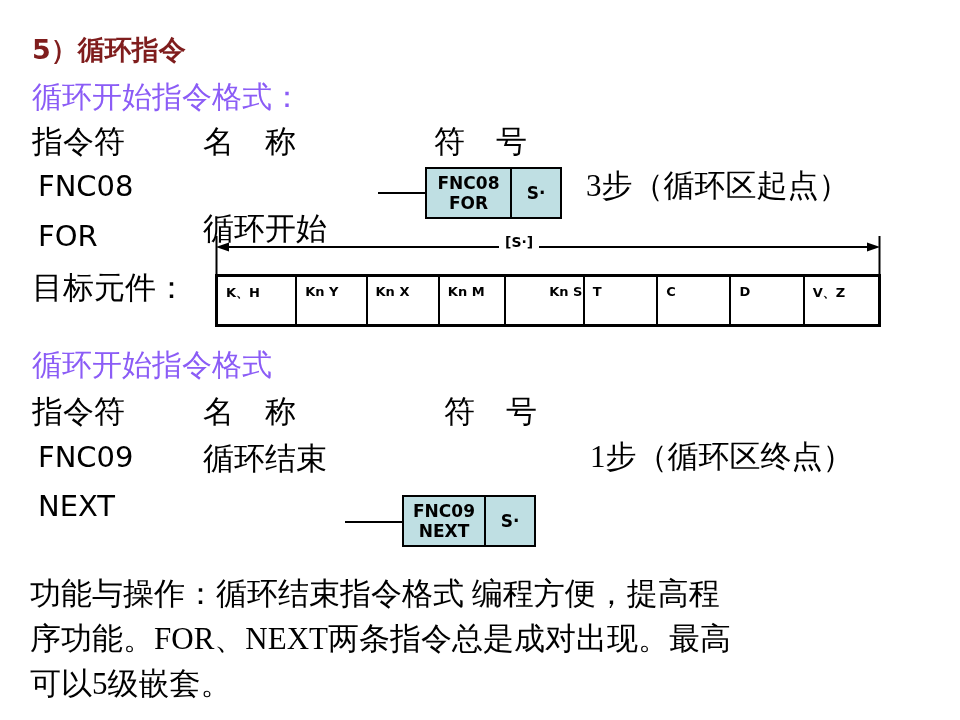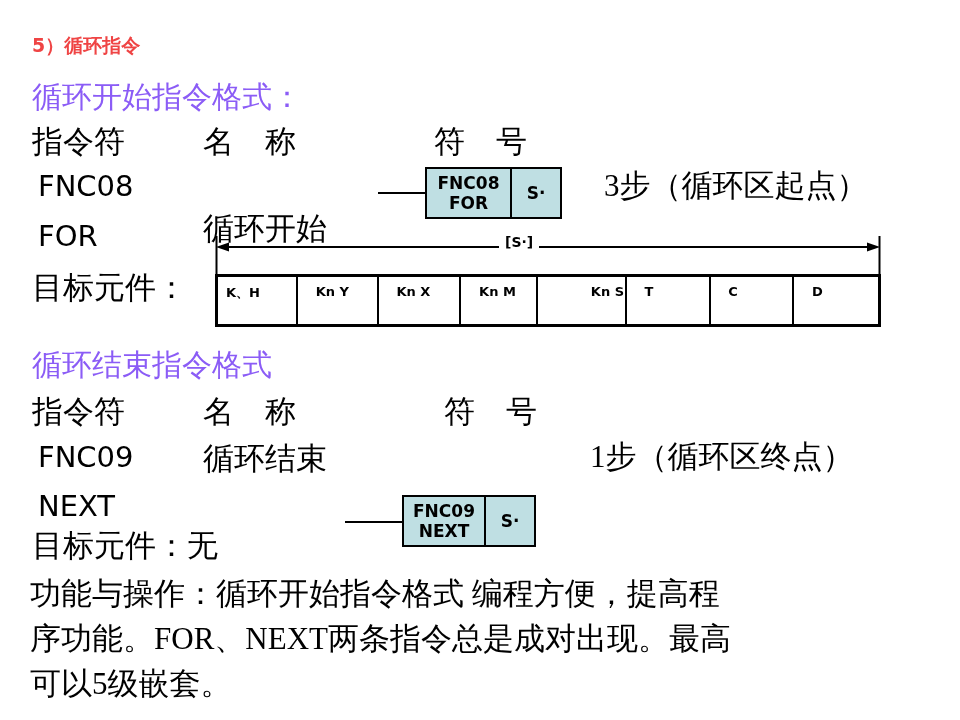--- a/index.html
+++ b/index.html
@@ -24,24 +24,24 @@
   }
 
   
   .abs {
     position: absolute;
     white-space: pre;
     line-height: 1.0;
   }
 
   .heading-red {
-    color: #ef4444;
-    font-family: "DejaVu Sans", "Liberation Sans", sans-serif;
-    font-weight: bold;
-    font-size: 19px;
+    color: #7f1d1d;
+    font-family: "DejaVu Sans", "Liberation Sans", sans-serif;
+    font-weight: bold;
+    font-size: 27px;
     letter-spacing: 0px;
   }
 
   .heading-red2 {
     color: #8b5cf6;
     font-family: "Liberation Serif", "DejaVu Serif", serif;
     font-size: 30px;
     font-weight: normal;
   }
 
@@ -158,21 +158,21 @@
   <div class="lead-line" style="left:378px; top:192px; width:48px;"></div>
 
   <div class="fnc-box" style="left:425px; top:167px; width:137px; height:52px;">
     <div class="fnc-left" style="width:83px;">
       <span>FNC08</span>
       <span>FOR</span>
     </div>
     <div class="fnc-right" style="width:50px;">S·</div>
   </div>
 
-  <div class="abs body-cn" style="left:604px; top:170px;">3步（循环区起点）</div>
+  <div class="abs body-cn" style="left:586px; top:170px;">3步（循环区起点）</div>
 
   <div class="abs body-mono-ish" style="left:38px; top:222px;">FOR</div>
 
   <div class="abs body-cn" style="left:32px; top:272px;">目标元件：</div>
 
   <div class="range-wrap" style="left:215px; top:236px; width:666px; height:38px;">
     <svg width="666" height="38" viewBox="0 0 666 38">
 
       <line x1="1.5" y1="0" x2="1.5" y2="38" stroke="#000" stroke-width="2"></line>
 
@@ -187,23 +187,24 @@
 
   <div class="operand-table" style="left:215px; top:274px; width:666px; height:53px;justify-content:space-between;">
     <div class="operand-cell" style="width:80px;">K、H</div>
     <div class="operand-cell" style="width:71px;">Kn Y</div>
     <div class="operand-cell" style="width:73px;">Kn X</div>
     <div class="operand-cell" style="width:67px;padding-left:8px;">Kn M</div>
     <div class="operand-cell" style="width:79px;padding-left:43px;">Kn S</div>
     <div class="operand-cell" style="width:74px;">T</div>
     <div class="operand-cell" style="width:74px;">C</div>
     <div class="operand-cell" style="width:74px;">D</div>
-  </div>
-
-  <div class="abs heading-red2" style="left:32px; top:350px;">循环结束指令格式</div>
+    <div class="operand-cell" style="width:74px;">V、Z</div>
+  </div>
+
+  <div class="abs heading-red2" style="left:32px; top:350px;">循环开始指令格式</div>
 
   <div class="abs body-cn" style="left:32px; top:396px;">指令符</div>
   <div class="abs body-cn" style="left:203px; top:396px;">名　称</div>
   <div class="abs body-cn" style="left:444px; top:396px;">符　号</div>
 
   <div class="abs body-mono-ish" style="left:38px; top:443px;">FNC09</div>
   <div class="abs body-cn" style="left:203px; top:443px;">循环结束</div>
   <div class="abs body-cn" style="left:590px; top:441px;">1步（循环区终点）</div>
 
   <div class="abs body-mono-ish" style="left:38px; top:492px;">NEXT</div>
@@ -211,19 +212,18 @@
   <div class="lead-line" style="left:345px; top:521px; width:58px;"></div>
 
   <div class="fnc-box" style="left:402px; top:495px; width:134px; height:52px;">
     <div class="fnc-left" style="width:80px;">
       <span>FNC09</span>
       <span>NEXT</span>
     </div>
     <div class="fnc-right" style="width:50px;">S·</div>
   </div>
 
-  <div class="abs body-cn" style="left:32px; top:530px;">目标元件：无</div>
-
-  <div class="abs para-cn" style="left:30px; top:575px;">功能与操作：循环开始指令格式 编程方便，提高程</div>
+
+  <div class="abs para-cn" style="left:30px; top:575px;">功能与操作：循环结束指令格式 编程方便，提高程</div>
   <div class="abs para-cn" style="left:30px; top:620px;">序功能。FOR、NEXT两条指令总是成对出现。最高</div>
   <div class="abs para-cn" style="left:30px; top:665px;">可以5级嵌套。</div>
 
 </div>
 
 </body></html>

